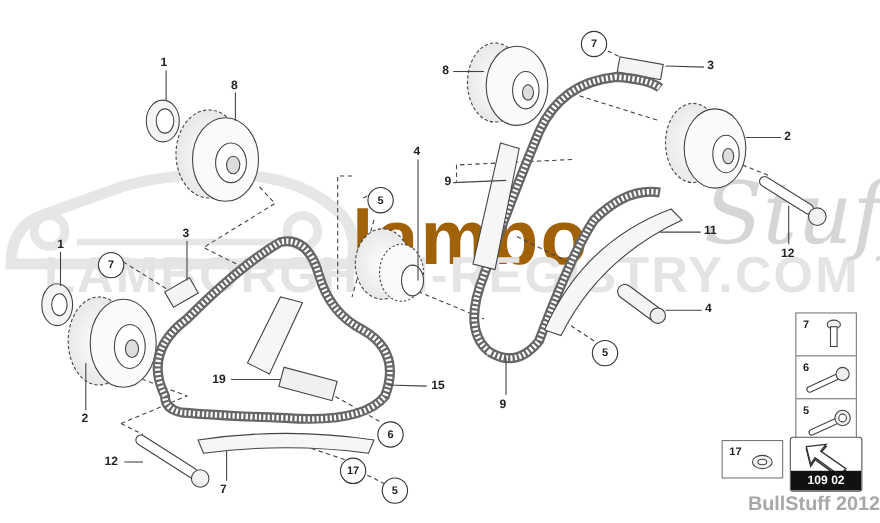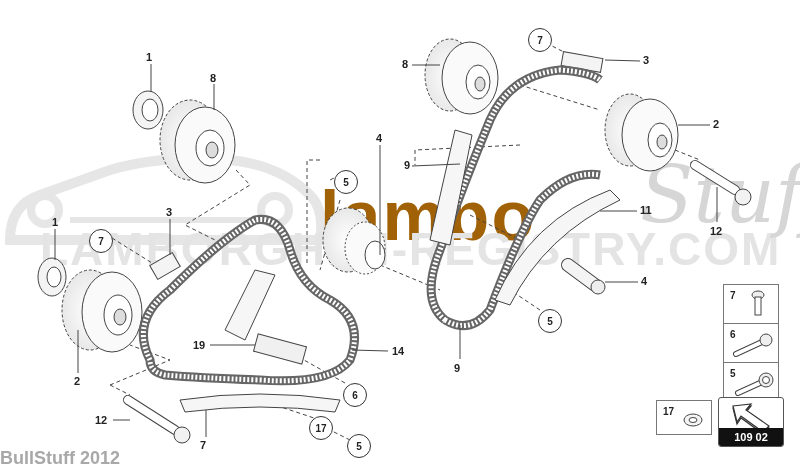--- a/index.html
+++ b/index.html
@@ -8,21 +8,21 @@
   .callout{position:absolute;font-family:"Liberation Sans",sans-serif;font-weight:bold;font-size:11px;color:#222;line-height:1;}
   .circ{position:absolute;width:24px;height:24px;border:1.5px solid #333;border-radius:50%;background:#fff;font-weight:bold;font-size:10px;color:#222;display:flex;align-items:center;justify-content:center;box-sizing:border-box;font-family:"Liberation Sans",sans-serif;}
   .wm-big{position:absolute;font-family:"Liberation Sans",sans-serif;font-weight:bold;color:#e4e4e4;letter-spacing:2px;}
   .wm-script{position:absolute;font-family:"DejaVu Serif",serif;font-style:italic;color:#d6d6d6;}
   .legend{position:absolute;border:1px solid #777;background:#fff;box-sizing:border-box;}
   .legend-cell{position:relative;border-bottom:1px solid #777;box-sizing:border-box;height:39px;}
   .legend-cell:last-child{border-bottom:none;}
   .legend-num{position:absolute;left:6px;top:5px;font-weight:bold;font-size:10px;color:#222;}
   .ref-box{position:absolute;left:718px;top:397px;width:66px;height:50px;border:1.5px solid #555;border-radius:3px;box-sizing:border-box;overflow:hidden;background:#fff;}
   .ref-bar{position:absolute;left:0;bottom:0;width:100%;height:18px;background:#111;color:#fff;font-weight:bold;font-size:11px;display:flex;align-items:center;justify-content:center;}
-  .footer{position:absolute;left:0;width:800px;top:448px;text-align:left;font-weight:bold;font-size:18px;color:#a8a8a8;}
+  .footer{position:absolute;left:0;width:800px;top:448px;text-align:right;font-weight:bold;font-size:18px;color:#a8a8a8;}
 </style>
 </head>
 <body>
 
 <div id="stage">
 
   <svg style="position:absolute;left:0;top:150px" width="330" height="110" viewBox="0 0 330 110">
     <path d="M10 90 Q10 55 40 45 L110 20 Q160 5 230 10 Q280 15 310 45 Q325 60 320 90 Z" fill="none" stroke="#e6e6e6" stroke-width="10"></path>
     <circle cx="45" cy="60" r="14" fill="none" stroke="#e6e6e6" stroke-width="8"></circle>
     <circle cx="275" cy="60" r="14" fill="none" stroke="#e6e6e6" stroke-width="8"></circle>
@@ -164,21 +164,21 @@
   </svg>
 
   <div class="callout" style="left:146px;top:52px">1</div>
   <div class="callout" style="left:210px;top:73px">8</div>
   <div class="callout" style="left:52px;top:217px">1</div>
   <div class="callout" style="left:166px;top:207px">3</div>
   <div class="callout" style="left:74px;top:376px">2</div>
   <div class="callout" style="left:95px;top:415px">12</div>
   <div class="callout" style="left:200px;top:440px">7</div>
   <div class="callout" style="left:193px;top:340px">19</div>
-  <div class="callout" style="left:392px;top:346px">14</div>
+  <div class="callout" style="left:392px;top:346px">15</div>
   <div class="callout" style="left:376px;top:133px">4</div>
   <div class="callout" style="left:404px;top:160px">9</div>
   <div class="callout" style="left:402px;top:59px">8</div>
   <div class="callout" style="left:643px;top:55px">3</div>
   <div class="callout" style="left:713px;top:119px">2</div>
   <div class="callout" style="left:640px;top:205px">11</div>
   <div class="callout" style="left:710px;top:226px">12</div>
   <div class="callout" style="left:641px;top:276px">4</div>
   <div class="callout" style="left:454px;top:363px">9</div>
 

